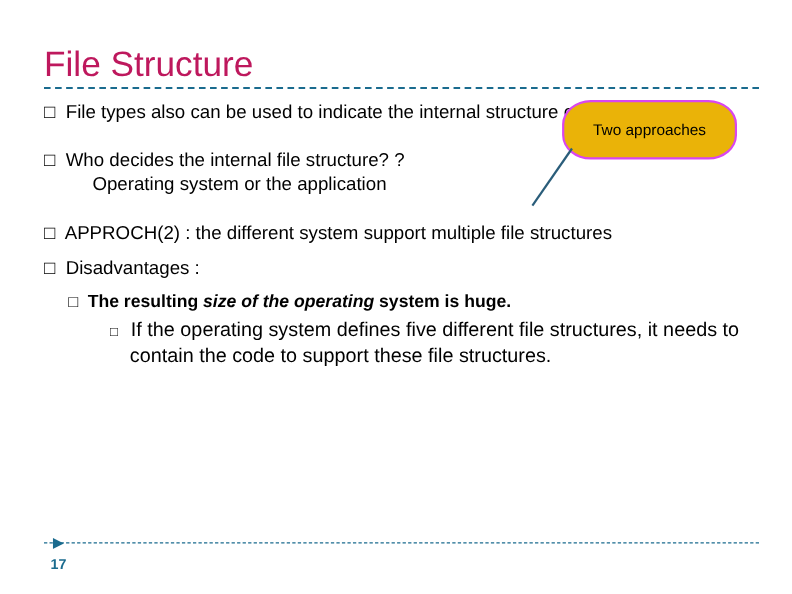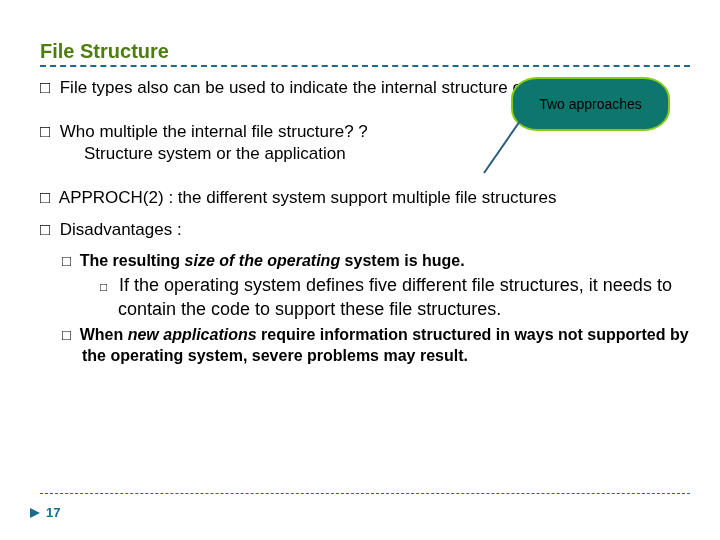--- a/index.html
+++ b/index.html
@@ -13,23 +13,23 @@
     overflow: hidden;
   }
   .slide {
     position: relative;
     width: 720px;
     height: 540px;
     box-sizing: border-box;
     padding: 40px 30px 0 40px;
   }
   .title {
-    font-size: 20px;
-    font-weight: bold;
-    color: #4d7c0f;
+    font-size: 32px;
+    font-weight: normal;
+    color: #be185d;
     margin: 0 0 2px 0;
   }
   .hr-dashed {
     border: none;
     border-top: 2px dashed #1a6b8e;
     margin: 0 0 10px 0;
   }
   .content {
     position: relative;
     font-size: 17px;
@@ -73,23 +73,23 @@
     font-size: 12px;
   }
   .italic { font-style: italic; }
 
   .callout {
     position: absolute;
     top: 0px;
     right: 20px;
     width: 155px;
     height: 50px;
-    border: 2px solid #84cc16;
+    border: 2px solid #d946ef;
     border-radius: 26px / 22px;
-    background: #0f766e;
+    background: #eab308;
     display: flex;
     align-items: center;
     justify-content: center;
     font-size: 14px;
     color: #000;
     text-align: center;
   }
   .callout-tail {
     position: absolute;
     top: 40px;
@@ -97,28 +97,29 @@
   }
   .footer-rule {
     position: absolute;
     left: 40px;
     right: 30px;
     bottom: 46px;
     border-top: 1px dashed #1a6b8e;
   }
   .footer {
     position: absolute;
-    left: 30px;
+    left: 46px;
     bottom: 20px;
     display: flex;
     align-items: center;
     gap: 6px;
     font-size: 13px;
     font-weight: bold;
     color: #1a6b8e;
+    flex-direction: column;
   }
   .page-icon svg {
     display: block;
   }
 </style>
 </head>
 <body>
 
 <div class="slide">
 
@@ -134,45 +135,42 @@
       <line x1="38" y1="4" x2="2" y2="56" stroke="#2a5d7a" stroke-width="2"></line>
     </svg>
 
     <div class="bullet-l1">
       <span class="lead">File</span><span> types also can be used to indicate the internal structure of the file.</span>
     </div>
 
     <div style="height:8px"></div>
 
     <div class="bullet-l1">
-      <span class="lead">Who</span><span> multiple the internal file structure? ?</span>
-      <span class="indent-body">Structure system  or   the application</span>
+      <span class="lead">Who</span><span> decides the internal file structure? ?</span>
+      <span class="indent-body">Operating system  or   the application</span>
     </div>
 
     <div style="height:8px"></div>
 
     <div class="bullet-l1">
       <span class="lead">APPROCH(2)</span><span> : the different system support multiple file structures</span>
     </div>
 
     <div class="bullet-l1">
       <span class="lead">Disadvantages</span><span> :</span>
     </div>
 
     <div class="bullet-l2">
       <span>The </span><span>resulting </span><span class="italic">size of the operating </span><span>system is huge</span><span>.</span>
     </div>
 
     <div class="bullet-l3">
       <span>If the operating system defines five different file structures, it needs to contain the code to support these file structures.</span>
     </div>
 
-    <div class="bullet-l2">
-      <span>When </span><span class="italic">new applications </span><span>require information structured in ways not supported by the operating system, severe problems may result.</span>
-    </div>
 
   </div>
 
   <div class="footer-rule"></div>
   <div class="footer">
     <span class="page-icon">
       <svg width="10" height="10">
           <polygon points="0,0 10,5 0,10" fill="#1a6b8e"></polygon>
         </svg>
     </span>

